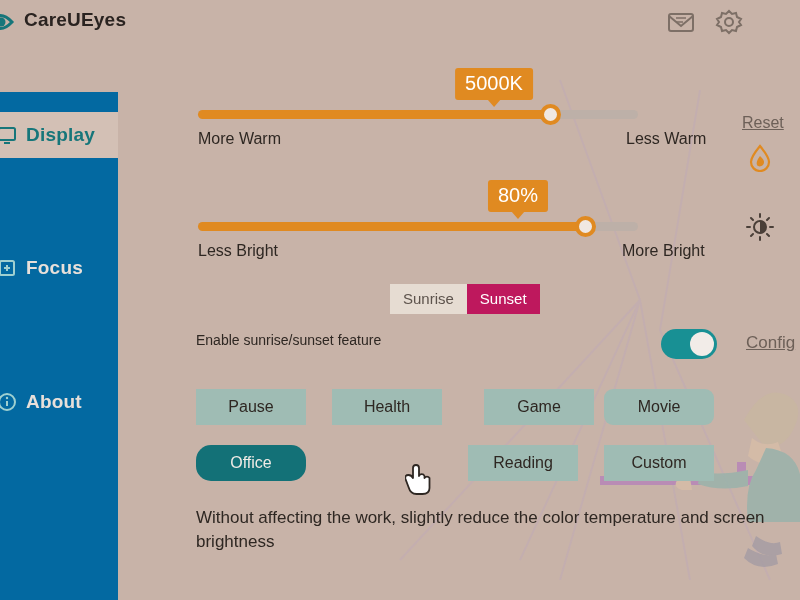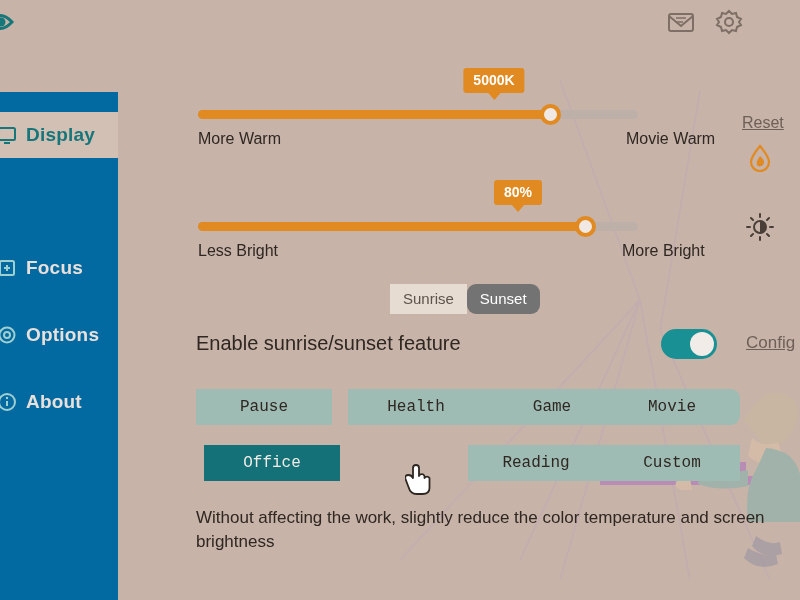--- a/index.html
+++ b/index.html
@@ -58,70 +58,69 @@
     position:absolute; height:9px; border-radius:5px; background:#bdb0a8;
     left:80px; width:440px;
   }
   .fill { position:absolute; left:0; top:0; height:9px; border-radius:5px; background:#e08a21; }
   .thumb {
     position:absolute; top:-6px; width:21px; height:21px; border-radius:50%;
     background:#f0e8e2; border:4px solid #e08a21; cursor:pointer;
     transform:translateX(-10px);
   }
   .bubble {
-    position:absolute; background:#e08a21; color:#fff; font-size:14px;
+    position:absolute; background:#e08a21; color:#fff; font-size:20px;
     padding:4px 10px 5px; border-radius:3px; white-space:nowrap;
     transform:translateX(-50%);
-    font-weight:bold;
   }
   .bubble:after {
     content:""; position:absolute; left:50%; bottom:-7px; margin-left:-7px;
     border-left:7px solid transparent; border-right:7px solid transparent;
     border-top:8px solid #e08a21;
   }
   .endlabel { position:absolute; font-size:16px; color:#2e2722; white-space:nowrap; }
 
   .side-icon { position:absolute; width:30px; height:30px; }
   #reset-link {
     position:absolute; font-size:16px; color:#6d6058;
     text-decoration:underline; cursor:pointer; white-space:nowrap;
   }
 
   
   #seg { position:absolute; left:272px; top:240px; display:flex; }
   .seg-btn {
     font-size:15px; padding:6px 13px 7px; cursor:pointer; white-space:nowrap;
   }
   .seg-btn.inactive { background:#e6dcd2; color:#5d534c; }
-  .seg-btn.active   { background:#737373; color:#fff;border-radius:9px; }
+  .seg-btn.active   { background:#be185d; color:#fff; }
 
   
   #enable-label {
-    position:absolute; left:78px; top:288px; font-size:20px; color:#2e2722; white-space:nowrap;
+    position:absolute; left:78px; top:288px; font-size:14px; color:#2e2722; white-space:nowrap;
   }
   #toggle {
     position:absolute; left:543px; top:285px; width:56px; height:30px;
     border-radius:15px; background:#189094; cursor:pointer;
   }
   #toggle-knob {
     position:absolute; right:3px; top:3px; width:24px; height:24px;
     border-radius:50%; background:#f2ece8;
   }
   #config-link {
     position:absolute; left:628px; top:289px; font-size:17px; color:#6d6058;
     text-decoration:underline; cursor:pointer; white-space:nowrap;
   }
 
   
   #presets { position:absolute; left:78px; top:345px; width:600px; }
   .preset-row { position:absolute; left:0; width:600px; height:36px; }
   .preset {
-    position:absolute; width:136px; height:36px; background:#9fbcb4;
+    position:absolute; width:110px; height:36px; background:#9fbcb4;
     color:#2e2722; font-size:16px; display:flex; align-items:center;
-    justify-content:center; cursor:pointer;font-family:Liberation Mono, monospace;
+    justify-content:center; cursor:pointer;
   }
   .preset.active { background:#137177; color:#f0ebe6; }
 
   
   #description {
     position:absolute; left:78px; top:462px; width:600px;
     font-size:17px; line-height:24px; color:#2e2722;
   }
 
   
@@ -153,20 +152,21 @@
 
 <div id="titlebar">
 
   <div id="logo-wrap">
     <svg width="34" height="28" viewBox="0 0 34 28">
       <path d="M2 14 Q12 1 24 14 Q12 27 2 14 Z" fill="none" stroke="#16767a" stroke-width="3"></path>
       <circle cx="13" cy="14" r="4.5" fill="#16767a"></circle>
     </svg>
   </div>
 
+  <div id="app-title">CareUEyes</div>
 
   <div class="tb-btn" id="mail-btn">
     <svg width="34" height="32" viewBox="0 0 34 32">
       <rect x="5" y="8" width="24" height="17" rx="2" fill="none" stroke="#7d6f66" stroke-width="2"></rect>
       <path d="M5 10 L17 20 L29 10" fill="none" stroke="#7d6f66" stroke-width="2"></path>
       <path d="M12 12 h10 M12 16 h7" stroke="#7d6f66" stroke-width="1.6"></path>
     </svg>
   </div>
 
   <div class="tb-btn" id="gear-btn">
@@ -199,29 +199,20 @@
   <div class="nav-item" style="top:153px;">
     <span class="nav-icon">
       <svg width="22" height="22" viewBox="0 0 22 22">
         <rect x="4" y="4" width="14" height="14" rx="1.5" fill="none" stroke="#9fd0d0" stroke-width="2"></rect>
         <path d="M8 11 h6 M11 8 v6" stroke="#9fd0d0" stroke-width="2"></path>
       </svg>
     </span>
     <span class="nav-label">Focus</span>
   </div>
 
-  <div class="nav-item" style="top:220px;">
-    <span class="nav-icon">
-      <svg width="22" height="22" viewBox="0 0 22 22">
-        <circle cx="11" cy="11" r="3" fill="none" stroke="#9fd0d0" stroke-width="2"></circle>
-        <circle cx="11" cy="11" r="7.5" fill="none" stroke="#9fd0d0" stroke-width="2"></circle>
-      </svg>
-    </span>
-    <span class="nav-label">Options</span>
-  </div>
 
   <div class="nav-item" style="top:287px;">
     <span class="nav-icon">
       <svg width="22" height="22" viewBox="0 0 22 22">
         <circle cx="11" cy="11" r="8" fill="none" stroke="#9fd0d0" stroke-width="2"></circle>
         <path d="M11 10 v5" stroke="#9fd0d0" stroke-width="2"></path>
         <circle cx="11" cy="7" r="1.2" fill="#9fd0d0"></circle>
       </svg>
     </span>
     <span class="nav-label">About</span>
@@ -230,21 +221,21 @@
 
 <main id="main">
 
   <div class="slider-block" style="top:24px;">
     <div class="bubble" style="left:376px; top:0;">5000K</div>
     <div class="track" style="top:42px;">
       <div class="fill" id="temp-fill" style="width: 352px;"></div>
       <div class="thumb" id="temp-thumb" style="left: 352px;"></div>
     </div>
     <div class="endlabel" style="left:80px; top:62px;">More Warm</div>
-    <div class="endlabel" style="left:508px; top:62px;">Movie Warm</div>
+    <div class="endlabel" style="left:508px; top:62px;">Less Warm</div>
     <div id="reset-link" style="left:624px; top:46px;">Reset</div>
     <div class="side-icon" style="left:627px; top:74px;">
       <svg width="30" height="30" viewBox="0 0 30 30">
         <path d="M15 4 C15 4 6 15 6 20 a9 9 0 0 0 18 0 C24 15 15 4 15 4 Z" fill="none" stroke="#e08a21" stroke-width="2.2"></path>
         <path d="M15 14 C12 18 11 21 12 23 c2 3 7 1 7 -3 0 -2 -2 -4 -4 -6 z" fill="#e08a21"></path>
       </svg>
     </div>
   </div>
 
   <div class="slider-block" style="top:136px;">
@@ -274,26 +265,26 @@
 
   <div id="enable-label">Enable sunrise/sunset feature</div>
   <div id="toggle">
     <div id="toggle-knob"></div>
   </div>
   <div id="config-link">Config</div>
 
   <div id="presets">
     <div class="preset-row" style="top:0;">
       <div class="preset" style="left:0;">Pause</div>
-      <div class="preset" style="left:152px;">Health</div>
+      <div class="preset" style="left:136px;">Health</div>
       <div class="preset" style="left:288px;">Game</div>
       <div class="preset" style="left:408px;border-radius:9px;">Movie</div>
     </div>
     <div class="preset-row" style="top:56px;">
-      <div class="preset active" style="left:8px;">Office</div>
+      <div class="preset active" style="left:0;border-radius:15px;">Office</div>
       <div class="preset" style="left:272px;">Reading</div>
       <div class="preset" style="left:408px;">Custom</div>
     </div>
   </div>
 
   <div id="description">Without affecting the work, slightly reduce the color temperature and screen brightness</div>
 </main>
 
 <svg id="cursor" width="28" height="34" viewBox="0 0 28 34">
   <path d="M8 16 V6 a3 3 0 0 1 6 0 v8 a3 3 0 0 1 5.5 0 v2 a3 3 0 0 1 5 0 v10

